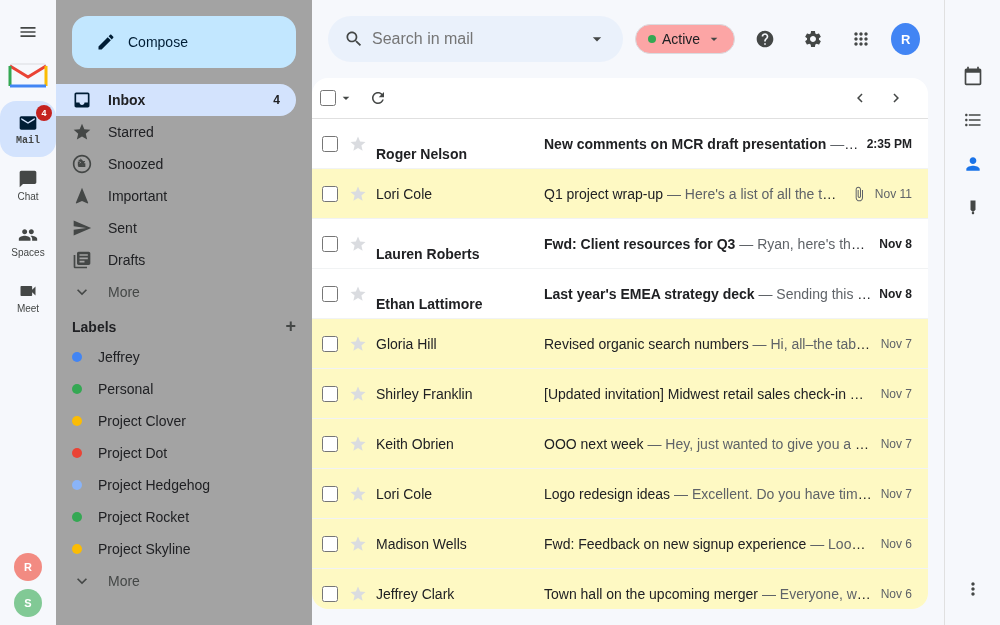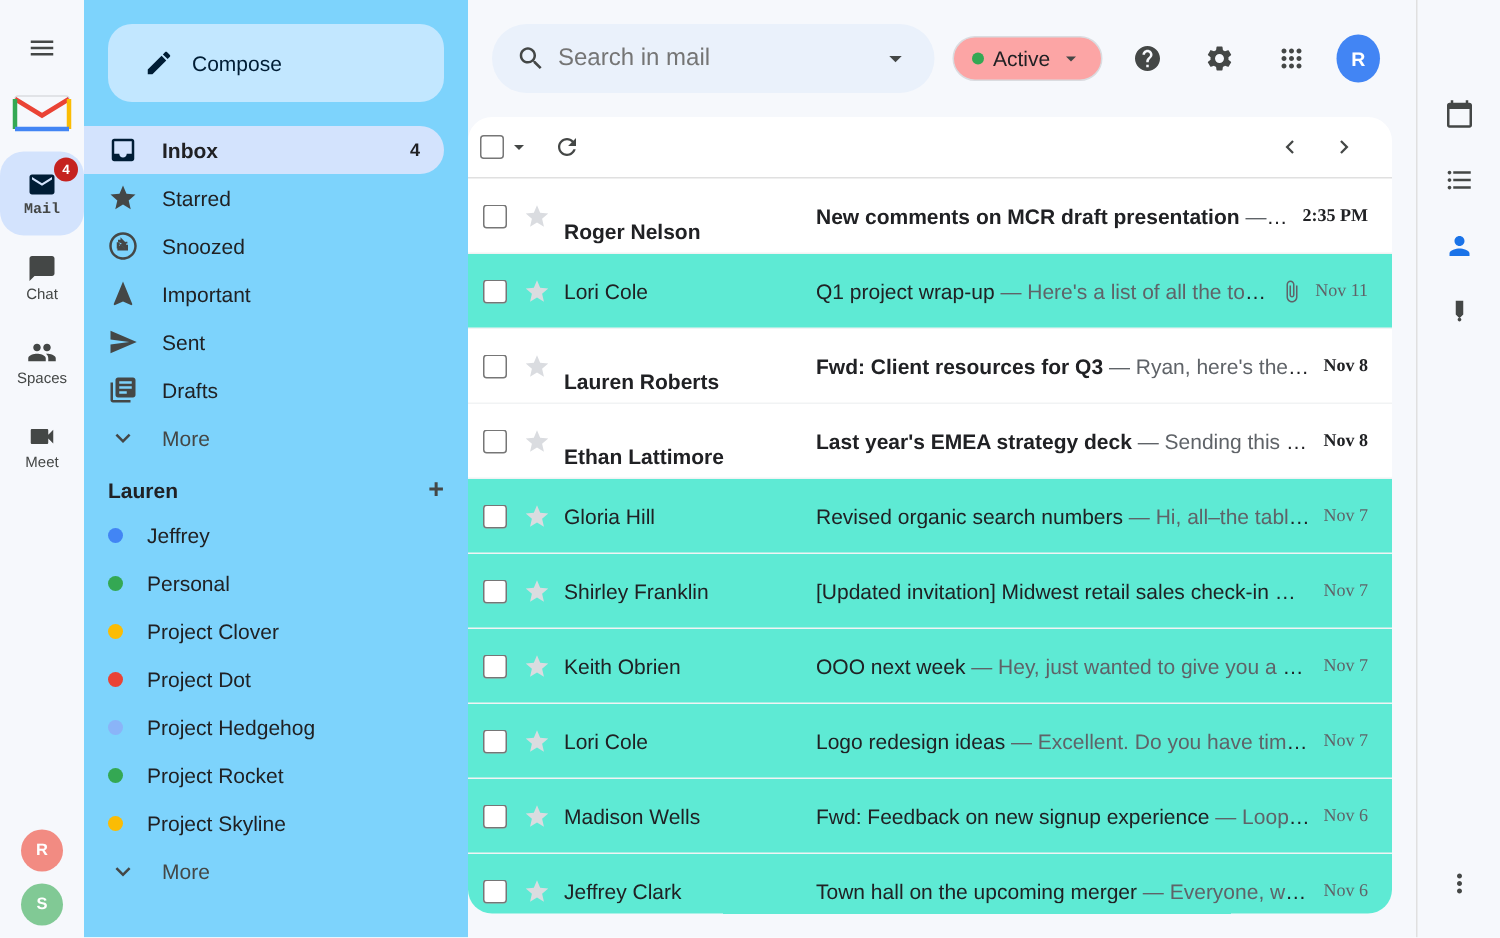--- a/index.html
+++ b/index.html
@@ -32,21 +32,21 @@
       position: absolute; top: 4px; right: 4px;
       background: #c5221f; color: white; border-radius: 50%;
       width: 16px; height: 16px; font-size: 9px;
       display: flex; align-items: center; justify-content: center; font-weight: 700;
     }
     .icon-nav-item svg { width: 20px; height: 20px; }
 
     
     .left-nav {
       width: 256px;
-      background: #7dd3fc;
+      background: #a3a3a3;
       display: flex;
       flex-direction: column;
       padding-top: 8px;
       flex-shrink: 0;
       overflow-y: auto;
     }
     .compose-btn {
       margin: 8px 16px 16px 16px;
       background: #c2e7ff;
       border: none;
@@ -150,21 +150,21 @@
     .email-list {
       flex: 1; overflow-y: auto;
     }
     .email-row {
       display: flex; align-items: center;
       padding: 0 16px 0 8px; height: 50px;
       border-bottom: 1px solid #f1f3f4;
       cursor: pointer; gap: 8px;
     }
     .email-row.unread { background: white; }
-    .email-row.read { background: #5eead4; }
+    .email-row.read { background: #fef9c3; }
     .email-row .checkbox {
       width: 20px; height: 20px; flex-shrink: 0;
       display: flex; align-items: center; justify-content: center;
     }
     .email-row .star {
       width: 20px; height: 20px; flex-shrink: 0;
       display: flex; align-items: center; justify-content: center;
       color: #dadce0;
     }
     .email-row .sender {
@@ -175,21 +175,21 @@
     .email-row .subject-preview {
       flex: 1; overflow: hidden; text-overflow: ellipsis; white-space: nowrap;
       font-size: 14px; color: #202124;
     }
     .email-row.unread .subject-preview .subject { font-weight: 700; }
     .email-row .preview-text { color: #5f6368; font-weight: 400; }
     .email-row .meta {
       display: flex; align-items: center; gap: 8px; flex-shrink: 0;
     }
     .email-row .timestamp {
-      font-size: 12px; color: #5f6368; white-space: nowrap; font-family: Liberation Serif, serif;
+      font-size: 12px; color: #5f6368; white-space: nowrap;
     }
     .email-row.unread .timestamp { font-weight: 700; color: #202124; }
     .attach-icon { color: #5f6368; }
 
     
     .right-panel-icons {
       width: 56px; background: #f6f8fc;
       display: flex; flex-direction: column; align-items: center;
       padding-top: 8px; border-left: 1px solid #e0e0e0;
     }
@@ -328,21 +328,21 @@
     </div>
 
     <div class="more-link">
       <svg viewBox="0 0 24 24" width="20" height="20" fill="#444746">
         <path d="M16.59 8.59L12 13.17 7.41 8.59 6 10l6 6 6-6z"></path>
       </svg>
       <span>More</span>
     </div>
 
     <div class="nav-section-title">
-      <span>Lauren</span>
+      <span>Labels</span>
       <span style="cursor:pointer; font-size:18px; color:#444746;">+</span>
     </div>
 
     <div class="nav-item">
       <span class="label-dot" style="background:#4285f4;"></span>
       <span>Jeffrey</span>
     </div>
     <div class="nav-item">
       <span class="label-dot" style="background:#34a853;"></span>
       <span>Personal</span>

